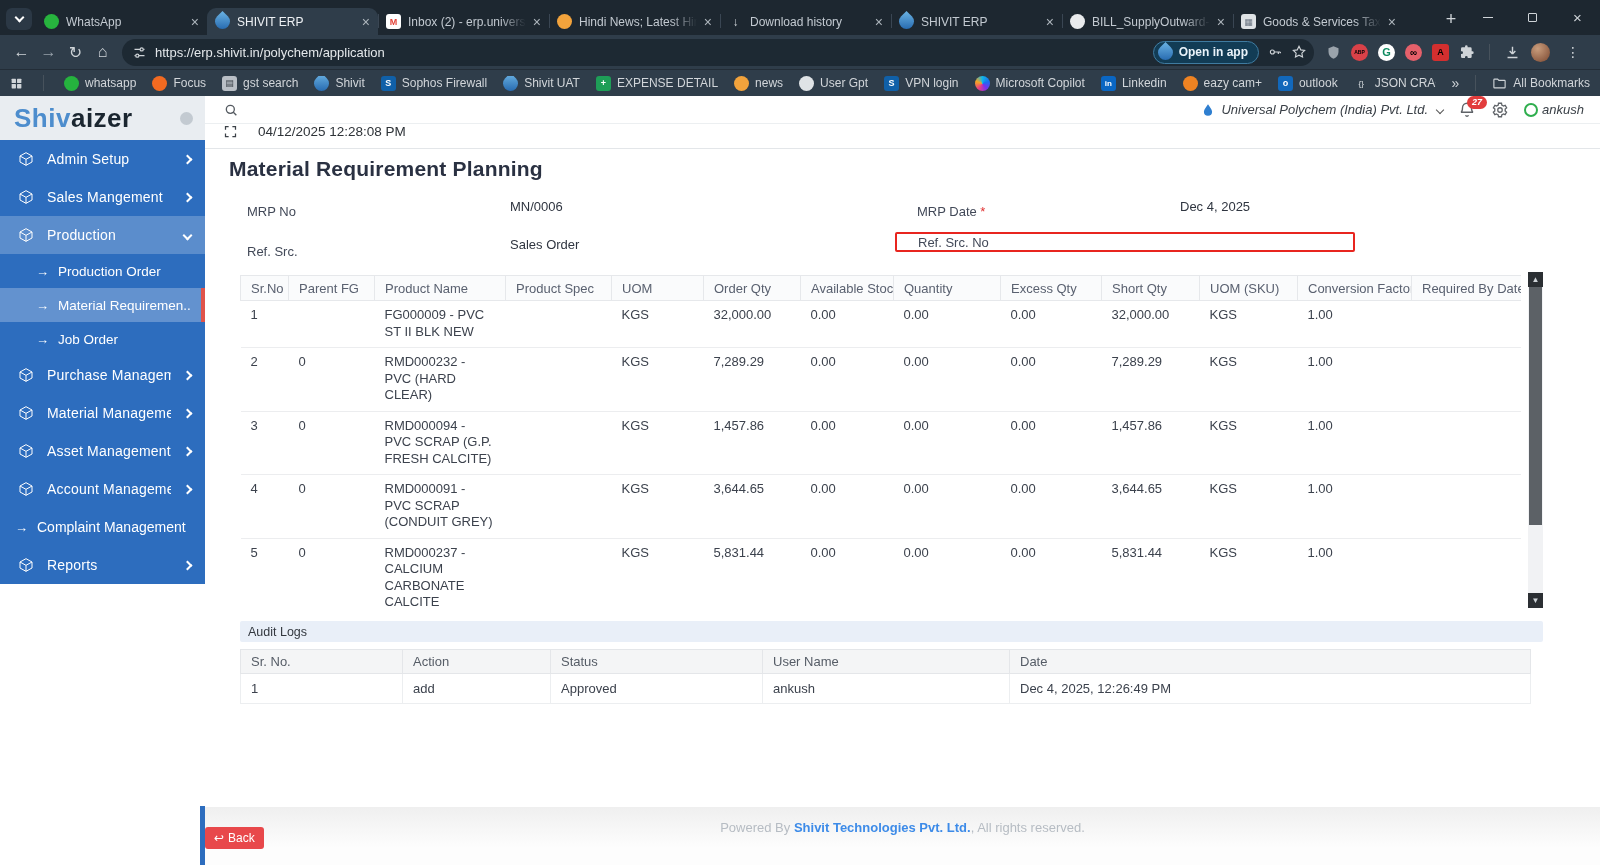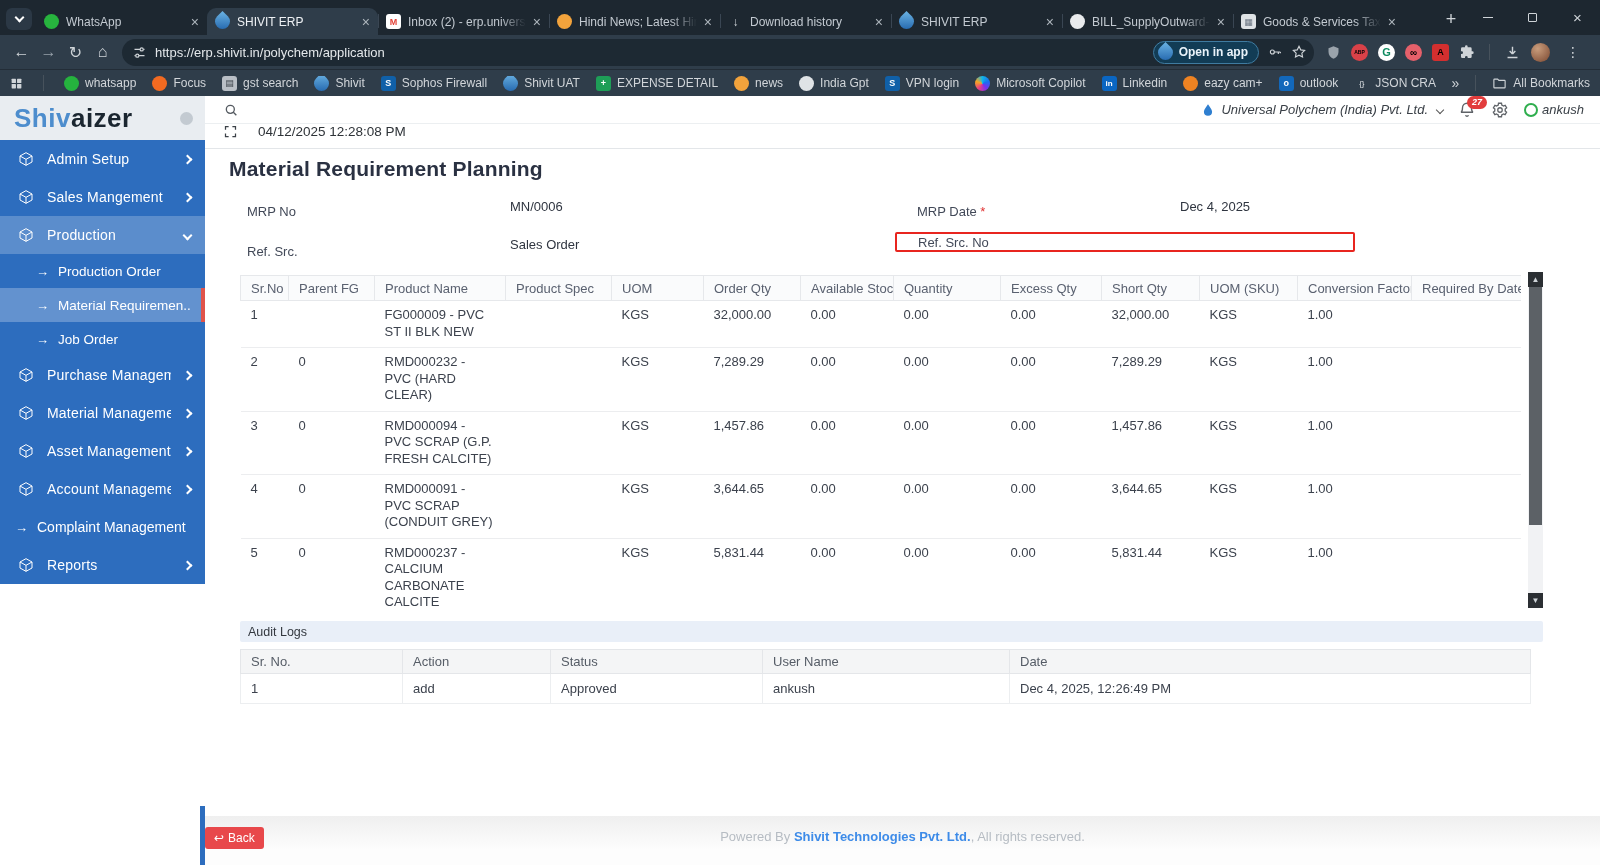--- a/index.html
+++ b/index.html
@@ -119,21 +119,21 @@
   .vbtn.up { top:0; } .vbtn.down { bottom:0; }
   .vthumb { position:absolute; left:1px; top:15px; width:13px; height:238px; background:#5c6166; }
 
   .audit-bar { position:absolute; left:35px; top:525px; width:1303px; height:21px; background:#e9eff8;
     display:flex; align-items:center; padding:0 8px; font-size:12.5px; color:#33383f; border-radius:2px; }
   .audit-table { position:absolute; left:35px; top:553px; width:1290px; }
   .audit-table th { height:24px; background:#f4f5f6; border:1px solid #e4e6e9; font-weight:400;
     font-size:13px; color:#555c66; text-align:left; padding:0 10px; }
   .audit-table td { border:1px solid #eceef0; padding:7px 10px; font-size:13px; color:#3c424d; }
 
-  .footer { position:absolute; left:0; right:0; bottom:0; height:49px;
+  .footer { position:absolute; left:0; right:0; bottom:0; height:58px;
     background:linear-gradient(#efefef,#fdfdfd 70%); text-align:center; padding-top:13px; font-size:13px; color:#b6bcc3; }
   .footer .plink { color:#3d8be8; font-weight:700; }
   .back-btn { position:absolute; left:0; top:731px; height:22px; background:#e8484b; color:#fff; border:none;
     border-radius:3px; font-size:12px; display:flex; align-items:center; gap:4px; padding:0 9px;
     font-family:inherit; }
 </style>
 </head>
 <body>
 
 <div class="screen">
@@ -288,21 +288,21 @@
         <span class="bm">
           <span class="fav square" style="background: rgb(30, 158, 87); color: rgb(255, 255, 255);">+</span>
           <span>EXPENSE DETAIL</span>
         </span>
         <span class="bm">
           <span class="fav circle" style="background: rgb(242, 163, 60);"></span>
           <span>news</span>
         </span>
         <span class="bm">
           <span class="fav circle" style="background: rgb(223, 227, 230);"></span>
-          <span>India Gpt</span>
+          <span>User Gpt</span>
         </span>
         <span class="bm">
           <span class="fav square" style="background: rgb(16, 96, 168); color: rgb(255, 255, 255);">S</span>
           <span>VPN login</span>
         </span>
         <span class="bm">
           <span class="fav copilot"></span>
           <span>Microsoft Copilot</span>
         </span>
         <span class="bm">

